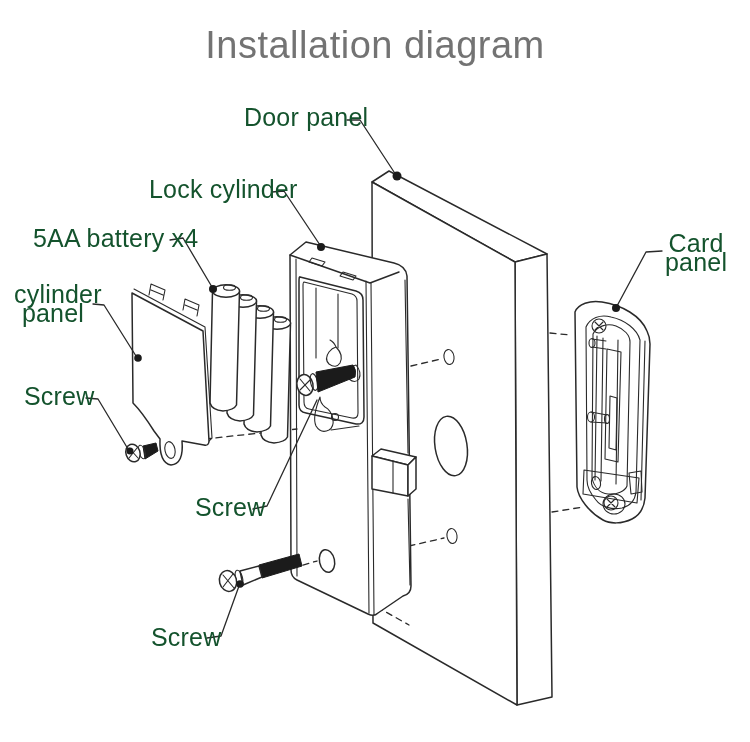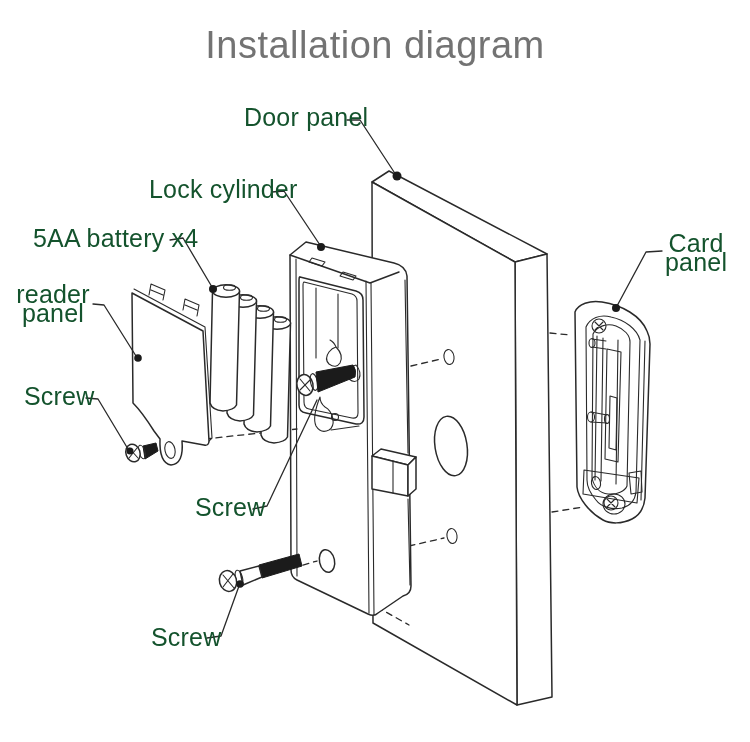--- a/index.html
+++ b/index.html
@@ -189,21 +189,21 @@
   </g>
 </svg>
 
 <div class="title">Installation diagram</div>
 
 <div class="lbl" id="door-panel-label">Door panel</div>
 <div class="lbl" id="lock-cylinder-label">Lock cylinder</div>
 <div class="lbl" id="battery-label">5AA battery x4</div>
 
 <div class="lbl two" id="battery-cover-label">
-  <div>reader</div>
+  <div>cylinder</div>
   <div>panel</div>
 </div>
 
 <div class="lbl" id="screw1-label">Screw</div>
 <div class="lbl" id="screw2-label">Screw</div>
 <div class="lbl" id="screw3-label">Screw</div>
 
 <div class="lbl two" id="card-reader-label">
   <div>Card</div>
   <div>panel</div>

